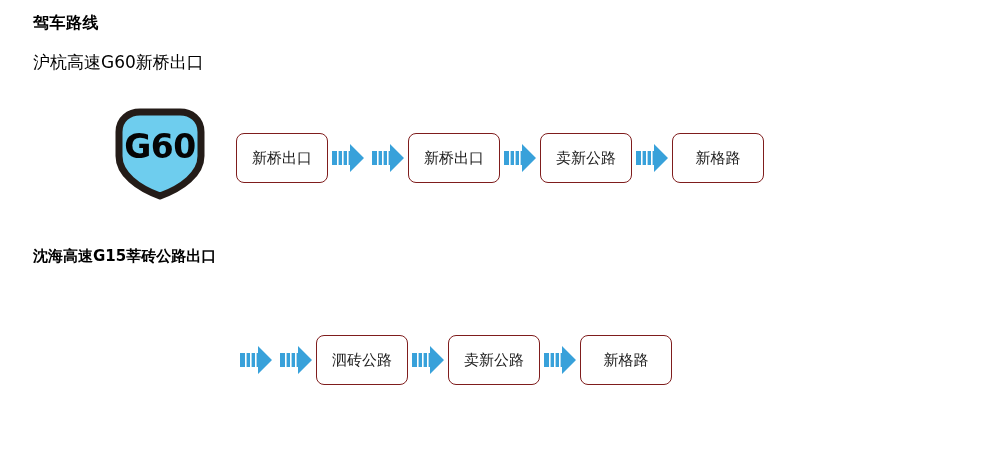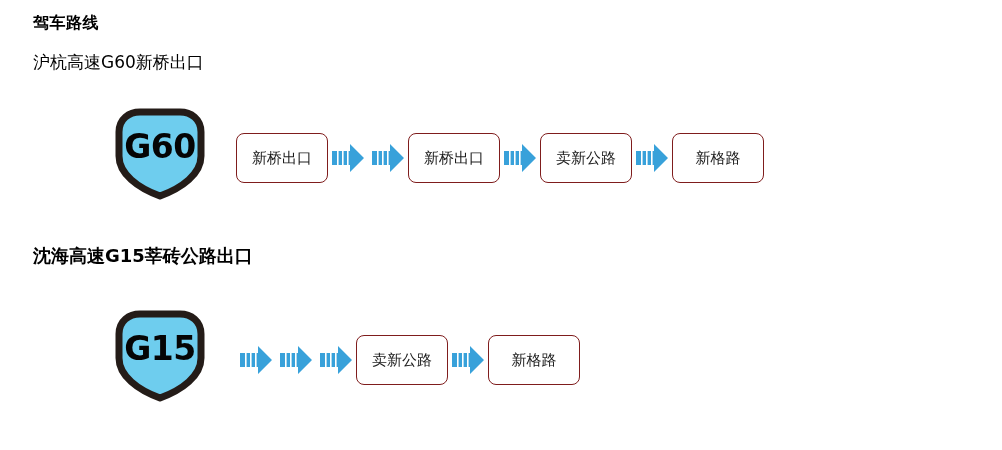--- a/index.html
+++ b/index.html
@@ -34,21 +34,21 @@
     white-space: nowrap;
   }
   .route-title {
     position: absolute;
     font-size: 17px;
     font-weight: bold;
     line-height: 22px;
     white-space: nowrap;
   }
   .route-title.r1 { left: 33px; top: 51px; font-weight: normal; }
-  .route-title.r2 { left: 33px; top: 245px; font-weight: bold; font-size: 18px; }
+  .route-title.r2 { left: 33px; top: 245px; font-weight: bold; font-size: 15px; }
 
   
   .route-row {
     position: absolute;
     left: 0;
     width: 1002px;
     height: 100px;
     display: block;
   }
   .route-row.row1 { top: 108px; }
@@ -179,27 +179,20 @@
 
       <div class="step-box">新格路</div>
 
     </div>
   </div>
 
   <div class="route-title r2">沈海高速G15莘砖公路出口</div>
 
   <div class="route-row row2">
 
-    <div class="shield">
-      <svg width="96" height="92" viewBox="0 0 96 92" aria-hidden="true">
-        <path d="M7 24 C7 11 17 4 28 4 L68 4 C79 4 89 11 89 24 L89 48
-                 C89 66 70 80 48 88 C26 80 7 66 7 48 Z" fill="#6ecdee" stroke="#241c18" stroke-width="7" stroke-linejoin="round"></path>
-      </svg>
-      <div class="shield-label">G15</div>
-    </div>
 
     <div class="flow">
 
       <div class="arrow">
         <svg width="40" height="34" viewBox="0 0 40 34" aria-hidden="true">
           <path d="M4 10 L22 10 L22 3 L36 17 L22 31 L22 24 L4 24 Z" fill="#38a1da"></path>
           <rect x="9" y="10" width="1.6" height="14" fill="#ffffff"></rect>
           <rect x="14" y="10" width="1.6" height="14" fill="#ffffff"></rect>
           <rect x="19" y="10" width="1.6" height="14" fill="#ffffff"></rect>
         </svg>
@@ -207,20 +200,21 @@
 
       <div class="arrow">
         <svg width="40" height="34" viewBox="0 0 40 34" aria-hidden="true">
           <path d="M4 10 L22 10 L22 3 L36 17 L22 31 L22 24 L4 24 Z" fill="#38a1da"></path>
           <rect x="9" y="10" width="1.6" height="14" fill="#ffffff"></rect>
           <rect x="14" y="10" width="1.6" height="14" fill="#ffffff"></rect>
           <rect x="19" y="10" width="1.6" height="14" fill="#ffffff"></rect>
         </svg>
       </div>
 
+      <div class="step-box">泗砖公路</div>
       <div class="arrow">
         <svg width="40" height="34" viewBox="0 0 40 34" aria-hidden="true">
           <path d="M4 10 L22 10 L22 3 L36 17 L22 31 L22 24 L4 24 Z" fill="#38a1da"></path>
           <rect x="9" y="10" width="1.6" height="14" fill="#ffffff"></rect>
           <rect x="14" y="10" width="1.6" height="14" fill="#ffffff"></rect>
           <rect x="19" y="10" width="1.6" height="14" fill="#ffffff"></rect>
         </svg>
       </div>
 
       <div class="step-box">卖新公路</div>

